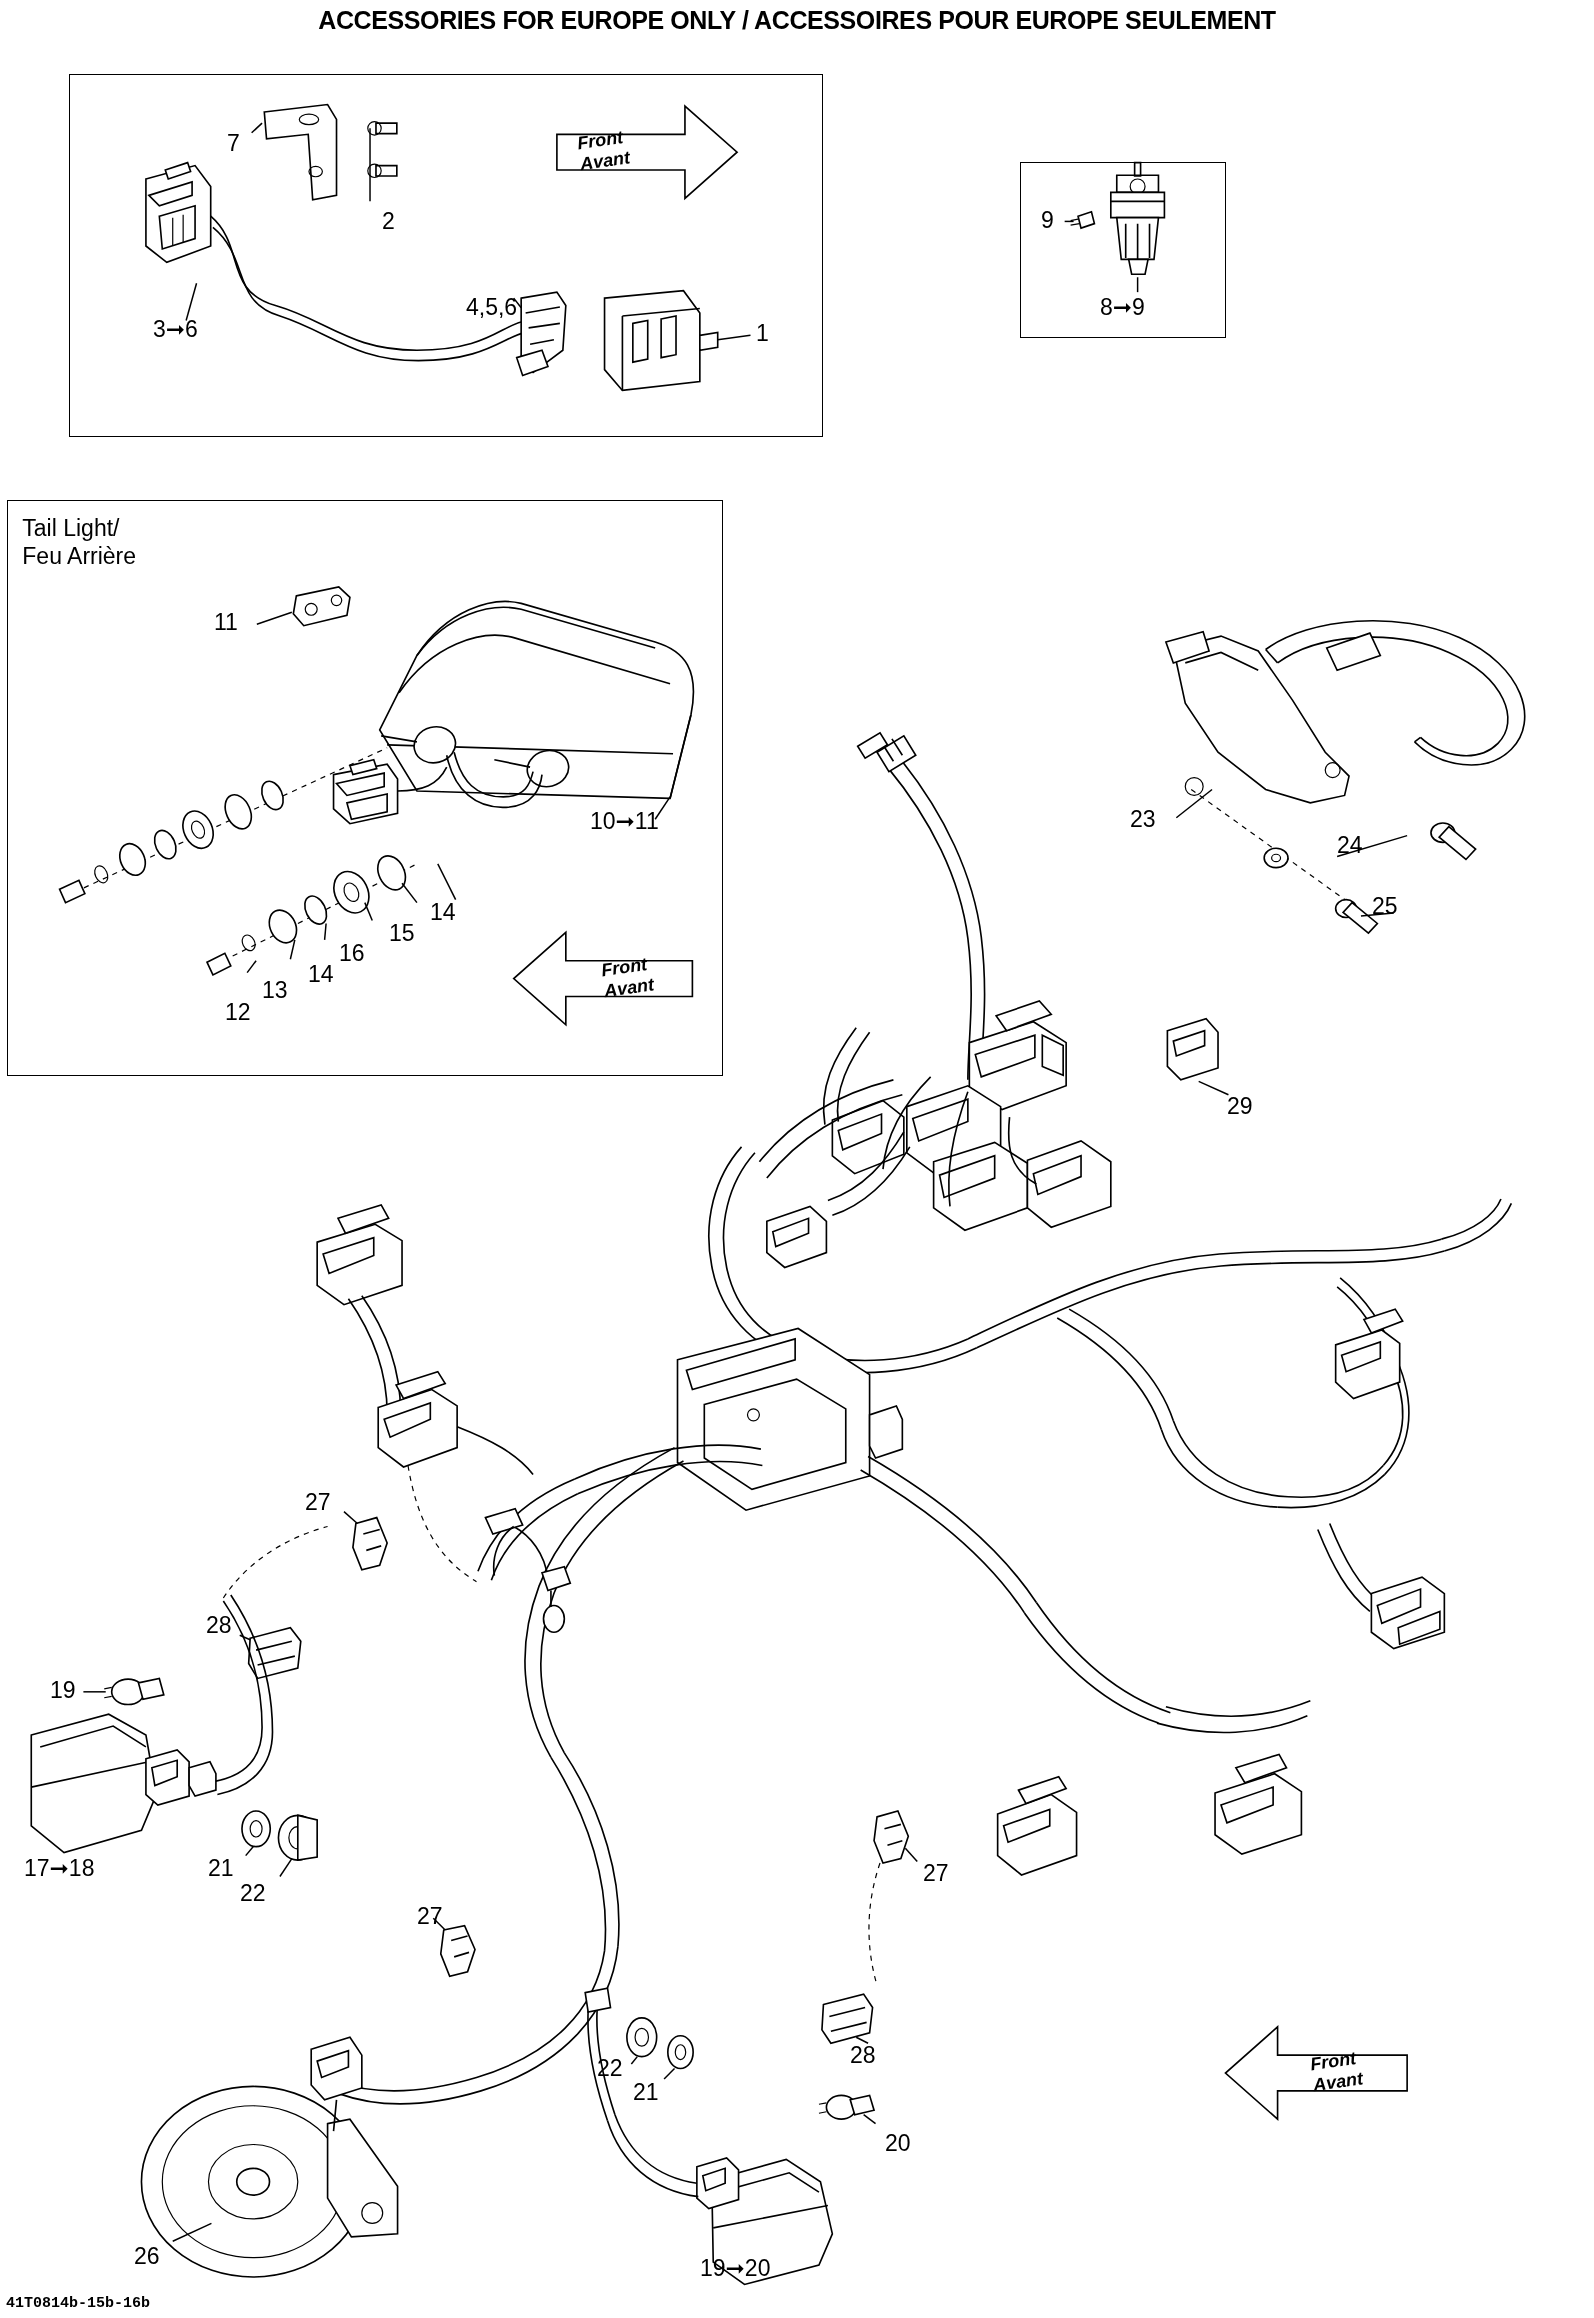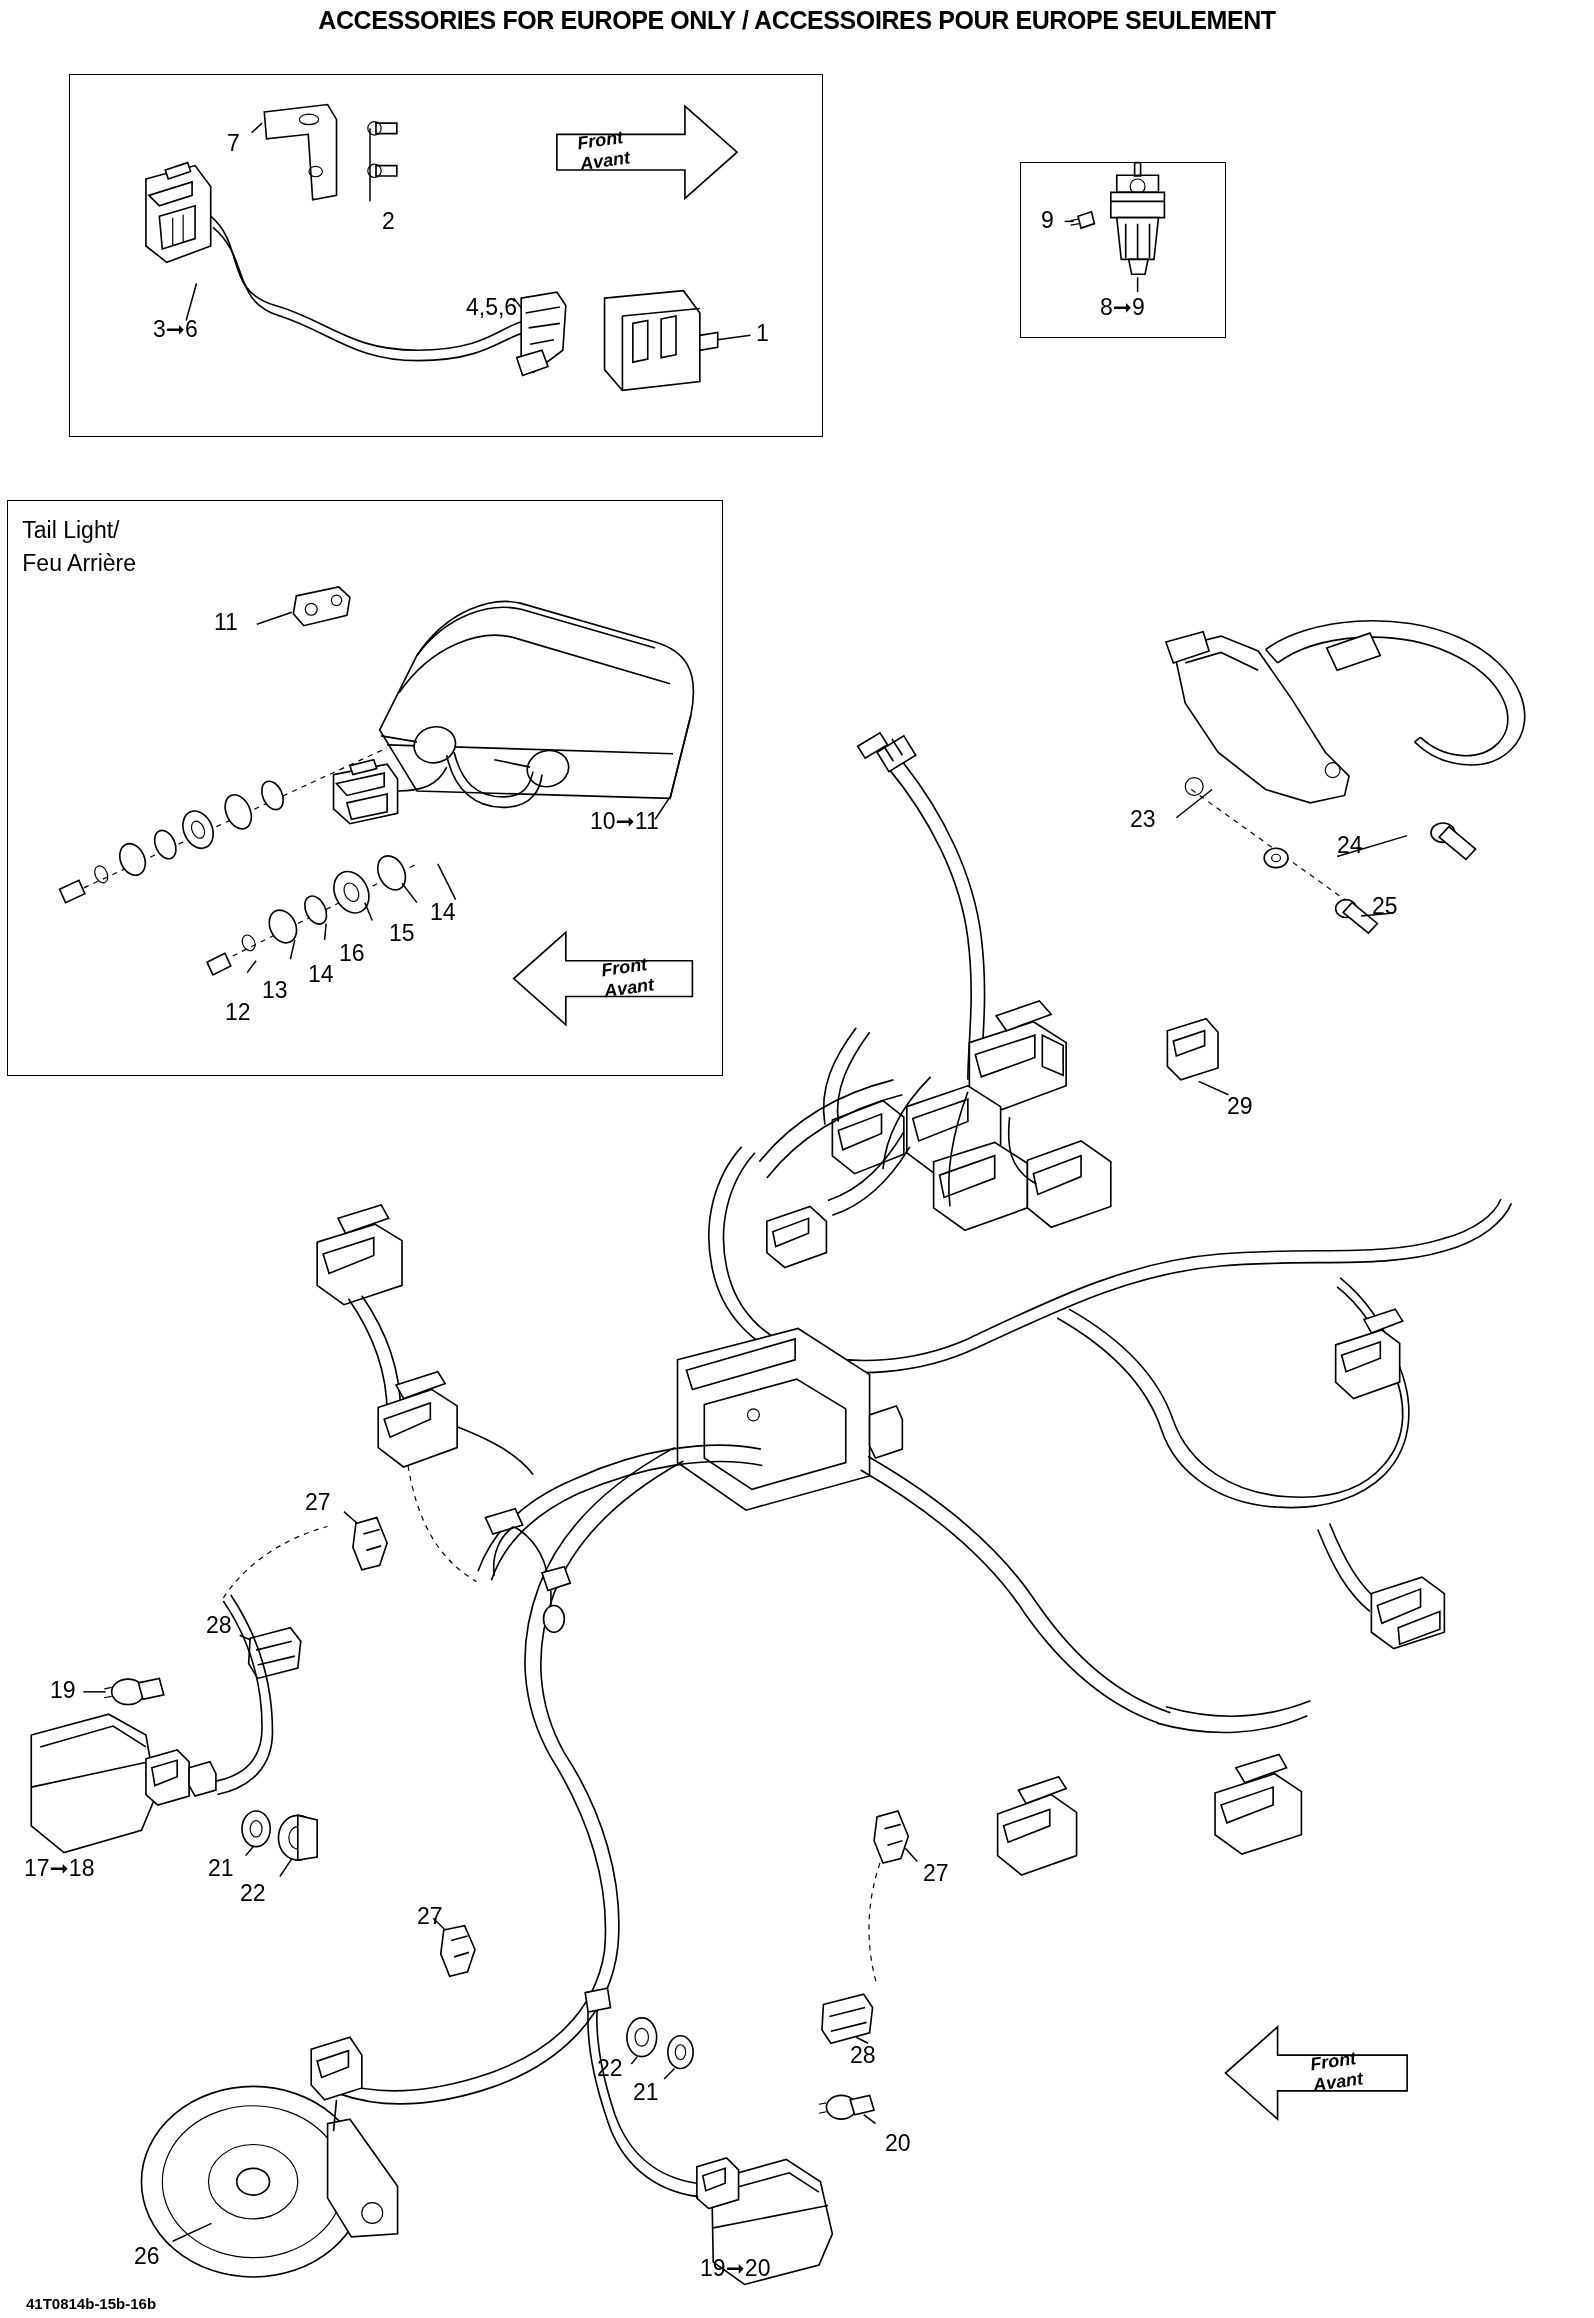--- a/index.html
+++ b/index.html
@@ -40,31 +40,30 @@
   .lbl {
     position: absolute;
     font-size: 23px;
     font-family: "Liberation Sans", sans-serif;
     white-space: nowrap;
     color: #000;
   }
   .boxlabel {
     position: absolute;
     font-size: 23px;
-    line-height: 33px;
+    line-height: 28px;
     white-space: pre;
   }
   .footer {
     position: absolute;
     left: 6px;
     bottom: 7.4px;
     font-size: 15px;
     font-weight: bold;
-    font-family: Liberation Sans, sans-serif;
-    margin-left: 20px;
+    font-family: Liberation Mono, monospace;
   }
   .arrowbox {
     position: absolute;
   }
   .arrowbox .atxt {
     position: absolute;
     font-style: italic;
     font-weight: bold;
     font-size: 18px;
     line-height: 20px;

